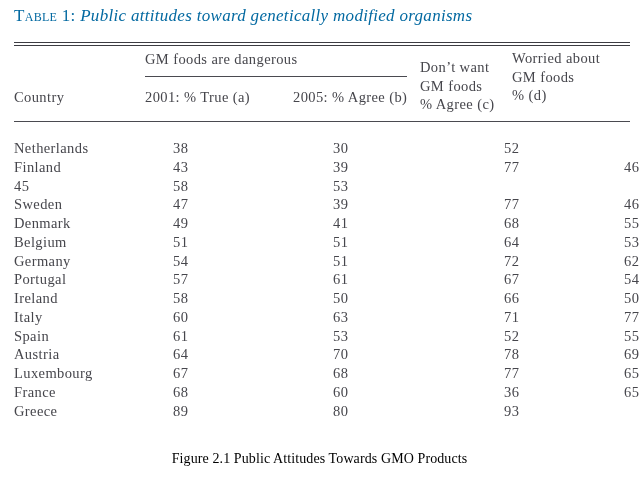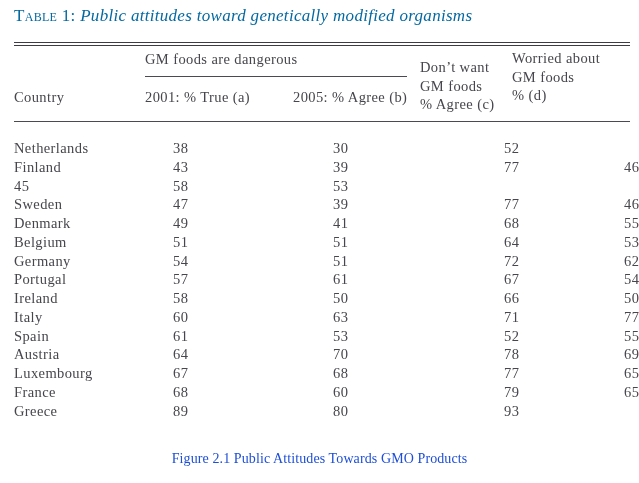--- a/index.html
+++ b/index.html
@@ -80,21 +80,21 @@
   }
   
   .caption {
     position: absolute;
     left: 0;
     top: 451px;
     width: 639px;
     text-align: center;
     font-size: 14px;
     letter-spacing: 0.1px;
-    color: #1d4ed8;
+    color: #000000;
   }
 </style>
 </head>
 <body>
 
 <div class="sheet">
 
   <div class="table-title">
     <span class="tlabel">Table 1:</span>
     <span class="tital">Public attitudes toward genetically modified organisms</span>
@@ -219,21 +219,21 @@
     <div>67</div>
     <div>68</div>
     <div>77</div>
     <div>65</div>
   </div>
 
   <div class="trow">
     <div>France</div>
     <div>68</div>
     <div>60</div>
-    <div>79</div>
+    <div>36</div>
     <div>65</div>
   </div>
 
   <div class="trow">
     <div>Greece</div>
     <div>89</div>
     <div>80</div>
     <div>93</div>
   </div>
 </div>

